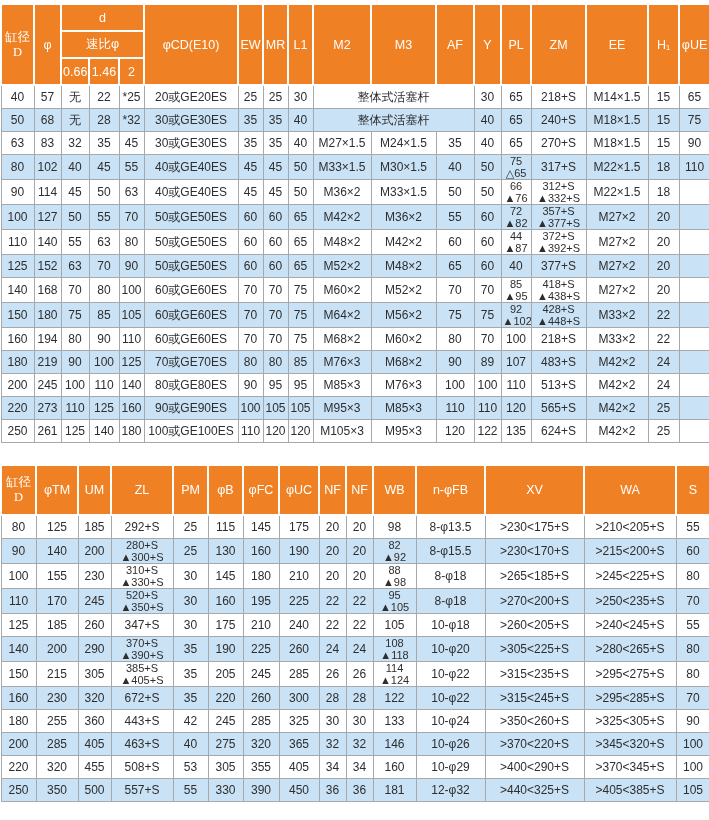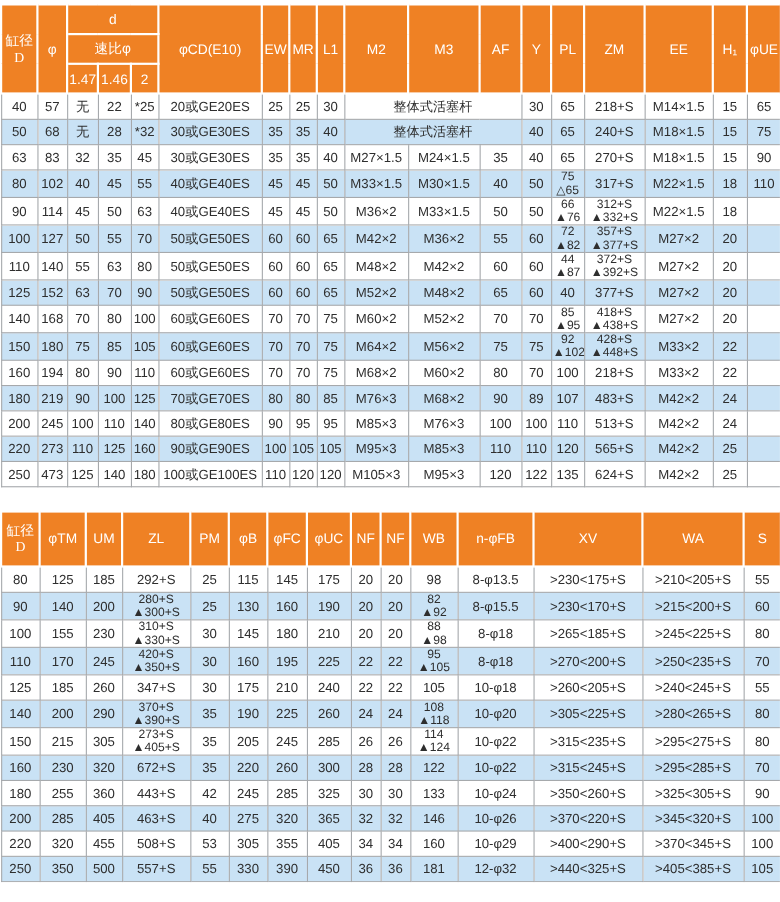--- a/index.html
+++ b/index.html
@@ -67,21 +67,21 @@
         <th rowspan="3">PL</th>
         <th rowspan="3">ZM</th>
         <th rowspan="3">EE</th>
         <th rowspan="3">H₁</th>
         <th rowspan="3">φUE</th>
       </tr>
       <tr>
         <th colspan="3">速比φ</th>
       </tr>
       <tr>
-        <th>1.47</th>
+        <th>0.66</th>
         <th>1.46</th>
         <th>2</th>
       </tr>
     </thead>
     <tbody id="t1body">
         <tr>
           <td>40</td>
           <td>57</td>
           <td>无</td>
           <td>22</td>
@@ -384,21 +384,21 @@
           <td>110</td>
           <td>110</td>
           <td>120</td>
           <td>565+S</td>
           <td>M42×2</td>
           <td>25</td>
           <td></td>
         </tr>
         <tr>
           <td>250</td>
-          <td>473</td>
+          <td>261</td>
           <td>125</td>
           <td>140</td>
           <td>180</td>
           <td>100或GE100ES</td>
           <td>110</td>
           <td>120</td>
           <td>120</td>
           <td>M105×3</td>
           <td>M95×3</td>
           <td>120</td>
@@ -514,21 +514,21 @@
           <td>8-φ18</td>
           <td>&gt;265&lt;185+S</td>
           <td>&gt;245&lt;225+S</td>
           <td>80</td>
         </tr>
         <tr class="alt">
           <td>110</td>
           <td>170</td>
           <td>245</td>
           <td class="stack">
-            <div>420+S</div>
+            <div>520+S</div>
             <div>▲350+S</div>
           </td>
           <td>30</td>
           <td>160</td>
           <td>195</td>
           <td>225</td>
           <td>22</td>
           <td>22</td>
           <td class="stack">
             <div>95</div>
@@ -577,21 +577,21 @@
           <td>10-φ20</td>
           <td>&gt;305&lt;225+S</td>
           <td>&gt;280&lt;265+S</td>
           <td>80</td>
         </tr>
         <tr>
           <td>150</td>
           <td>215</td>
           <td>305</td>
           <td class="stack">
-            <div>273+S</div>
+            <div>385+S</div>
             <div>▲405+S</div>
           </td>
           <td>35</td>
           <td>205</td>
           <td>245</td>
           <td>285</td>
           <td>26</td>
           <td>26</td>
           <td class="stack">
             <div>114</div>

